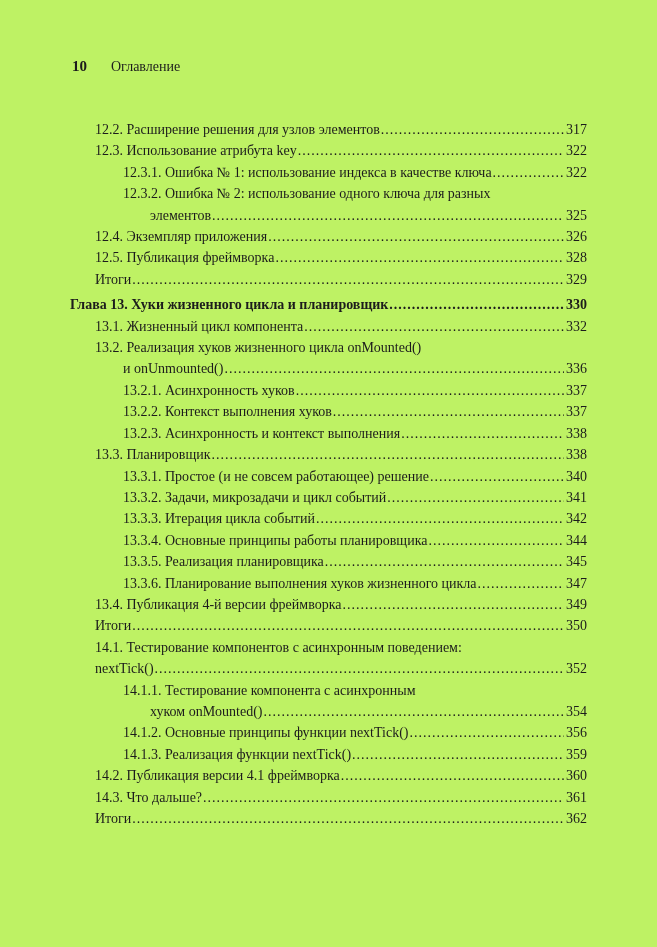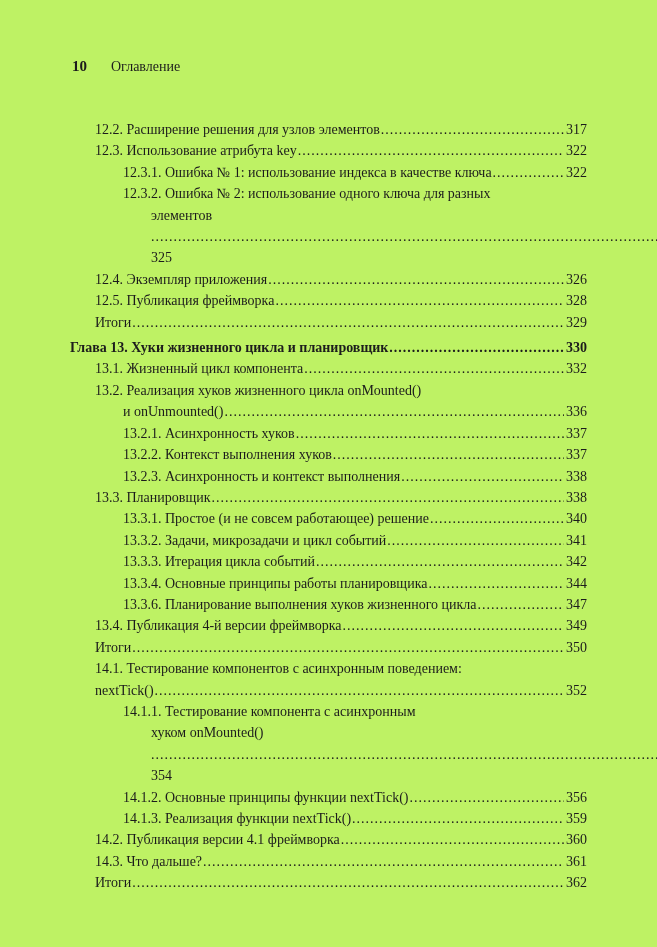--- a/index.html
+++ b/index.html
@@ -42,21 +42,21 @@
     display: flex;
     align-items: baseline;
   }
   .entry .line.last .txt {
     flex: 0 0 auto;
     white-space: nowrap;
   }
   .ind-0 { padding-left: 0; }
   .ind-1 { padding-left: 25px; }
   .ind-2 { padding-left: 53px; }
-  .ind-3 { padding-left: 80px; flex-direction: column; }
+  .ind-3 { padding-left: 80px; }
   .dots {
     flex: 1 1 auto;
     overflow: hidden;
     white-space: nowrap;
     min-width: 8px;
     margin: 0 2px 0 1px;
   }
   .dots::after {
     content: "...........................................................................................................................................................................................................";
     letter-spacing: 1px;
@@ -204,20 +204,27 @@
       </div>
       <div class="entry entry">
         <div class="line ind-2 last">
           <span class="txt">13.3.4. Основные принципы работы планировщика </span>
           <span class="dots"></span>
           <span class="pg">344</span>
         </div>
       </div>
       <div class="entry entry">
         <div class="line ind-2 last">
+          <span class="txt">13.3.5. Реализация планировщика</span>
+          <span class="dots"></span>
+          <span class="pg">345</span>
+        </div>
+      </div>
+      <div class="entry entry">
+        <div class="line ind-2 last">
           <span class="txt">13.3.6. Планирование выполнения хуков жизненного цикла</span>
           <span class="dots"></span>
           <span class="pg">347</span>
         </div>
       </div>
       <div class="entry entry">
         <div class="line ind-1 last">
           <span class="txt">13.4. Публикация 4-й версии фреймворка</span>
           <span class="dots"></span>
           <span class="pg">349</span>

